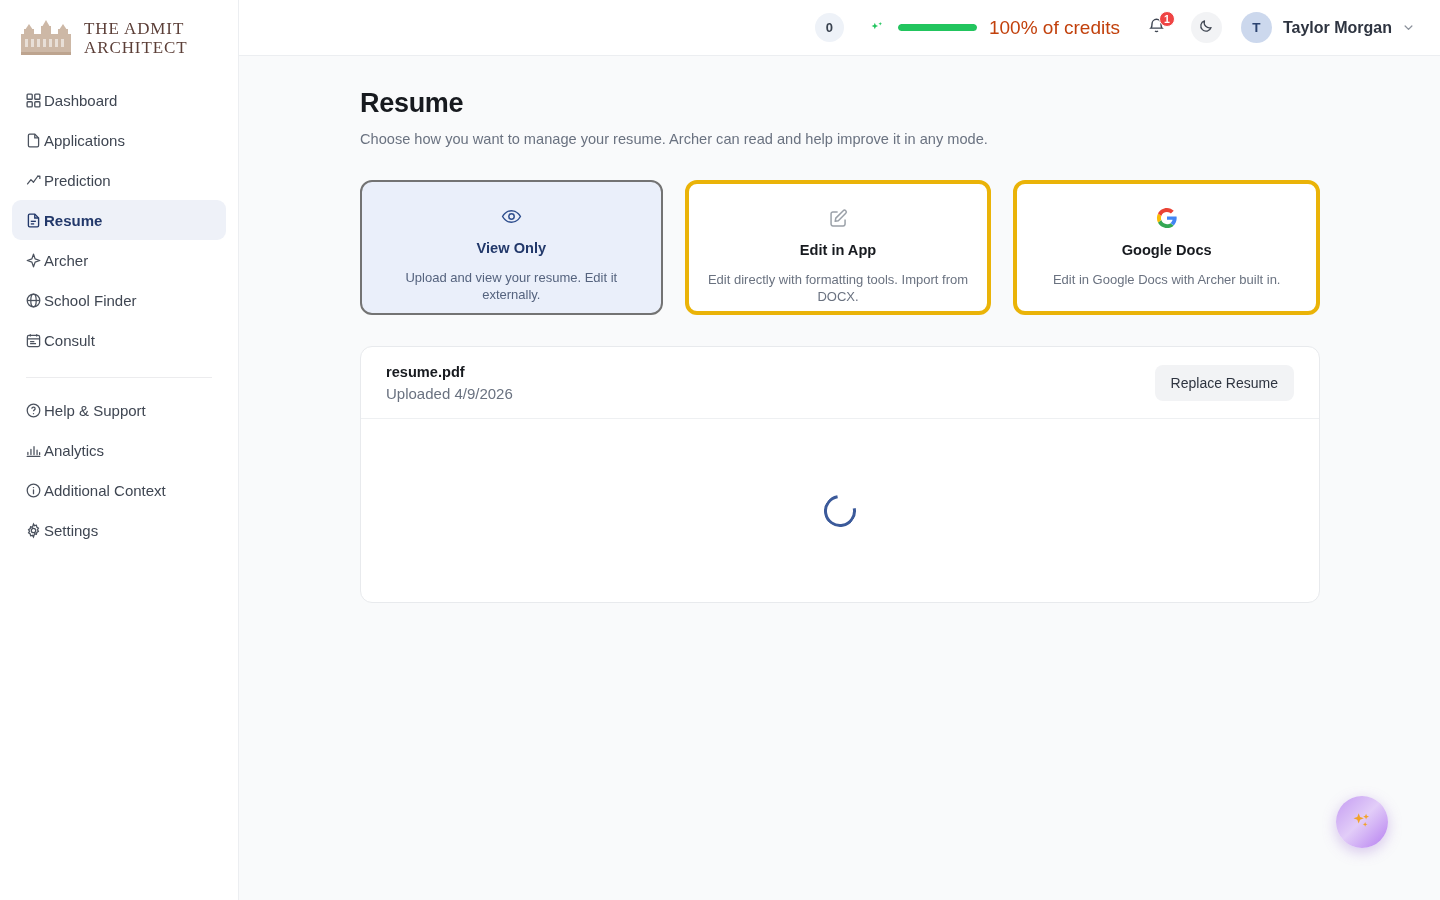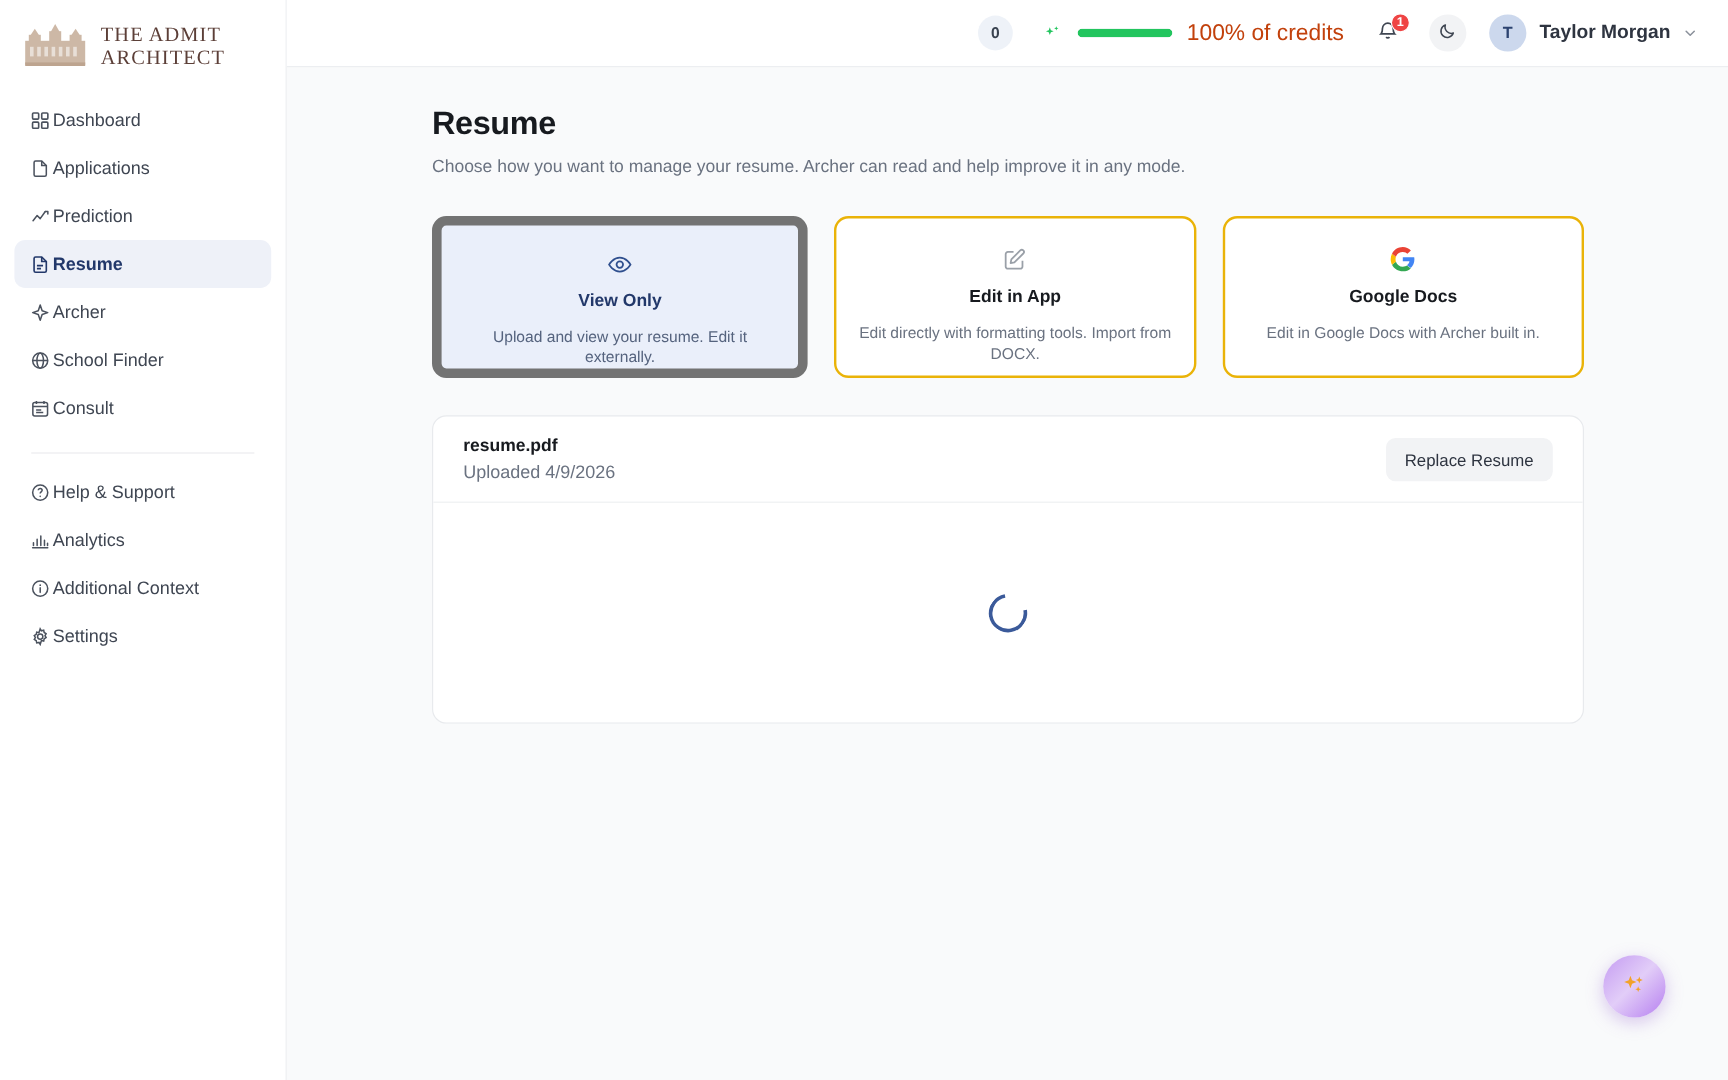--- a/index.html
+++ b/index.html
@@ -88,25 +88,25 @@
   .chev { margin-left: 9px; color: #8b919b; display:flex; cursor: pointer; }
 
   
   .content { flex: 1 1 auto; padding: 32px 0 0 121px; position: relative; }
   .page-title { font-size: 27px; font-weight: 700; color: #171a1f; letter-spacing: -.3px; }
   .page-sub { margin-top: 12px; font-size: 14.6px; color: #6a7280; }
 
   .modes { display: flex; gap: 22px; margin-top: 33px; width: 960px; }
   .mode-card {
     flex: 1 1 0; height: 135px; border-radius: 12px;
-    background: #ffffff; border: 2px solid #eab308;
+    background: #ffffff; border: 4px solid #eab308;
     display: flex; flex-direction: column; align-items: center;
     padding: 22px 18px 0 18px; cursor: pointer;
   }
-  .mode-card.selected { background: #eaeffa; border: 8px solid #737373; }
+  .mode-card.selected { background: #eaeffa; border: 2px solid #737373; }
   .mode-ico { height: 24px; color: #9aa0a8; display: flex; align-items: center; justify-content: center; }
   .mode-card.selected .mode-ico { color: #2f4f8e; }
   .mode-title { margin-top: 12px; font-size: 14.6px; font-weight: 700; color: #171a1f; }
   .mode-card.selected .mode-title { color: #22386a; }
   .mode-desc { margin-top: 14px; font-size: 13px; color: #6a7280; text-align: center; line-height: 1.3; }
   .mode-card.selected .mode-desc { color: #55637e; }
 
   .doc-panel {
     margin-top: 31px; width: 960px; height: 257px;
     background: #ffffff; border: 1px solid #e8eaed; border-radius: 12px;

